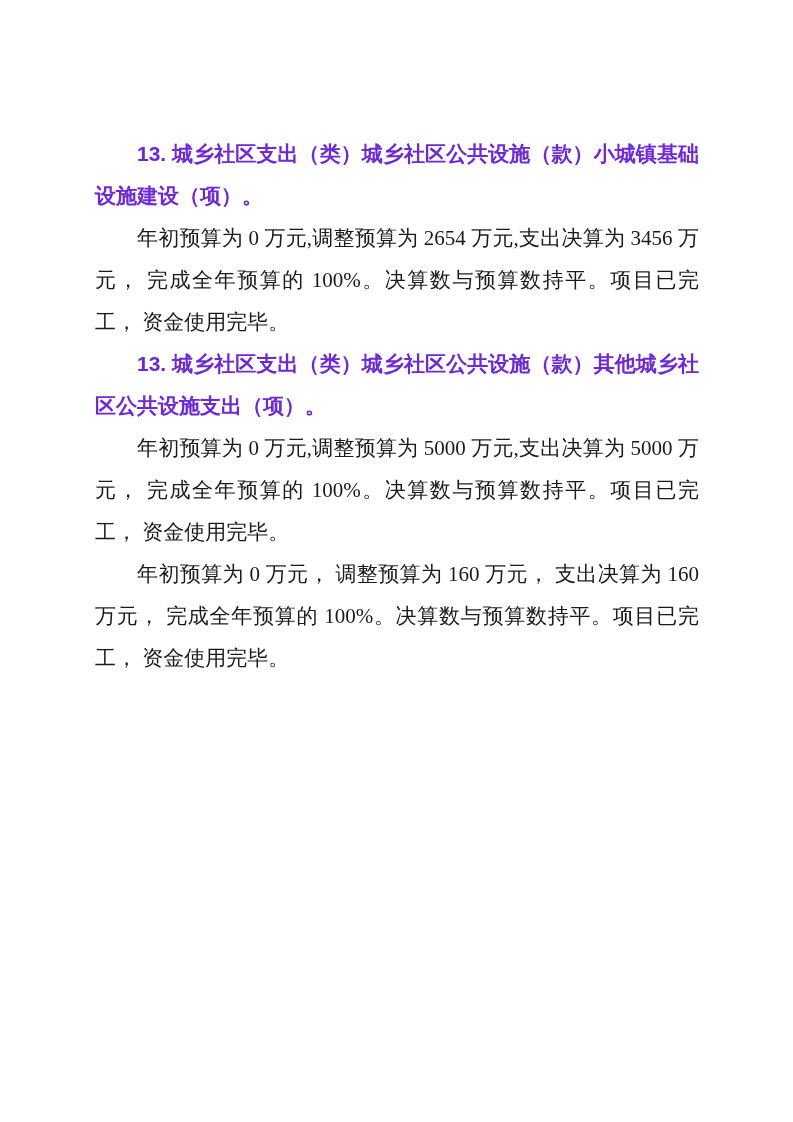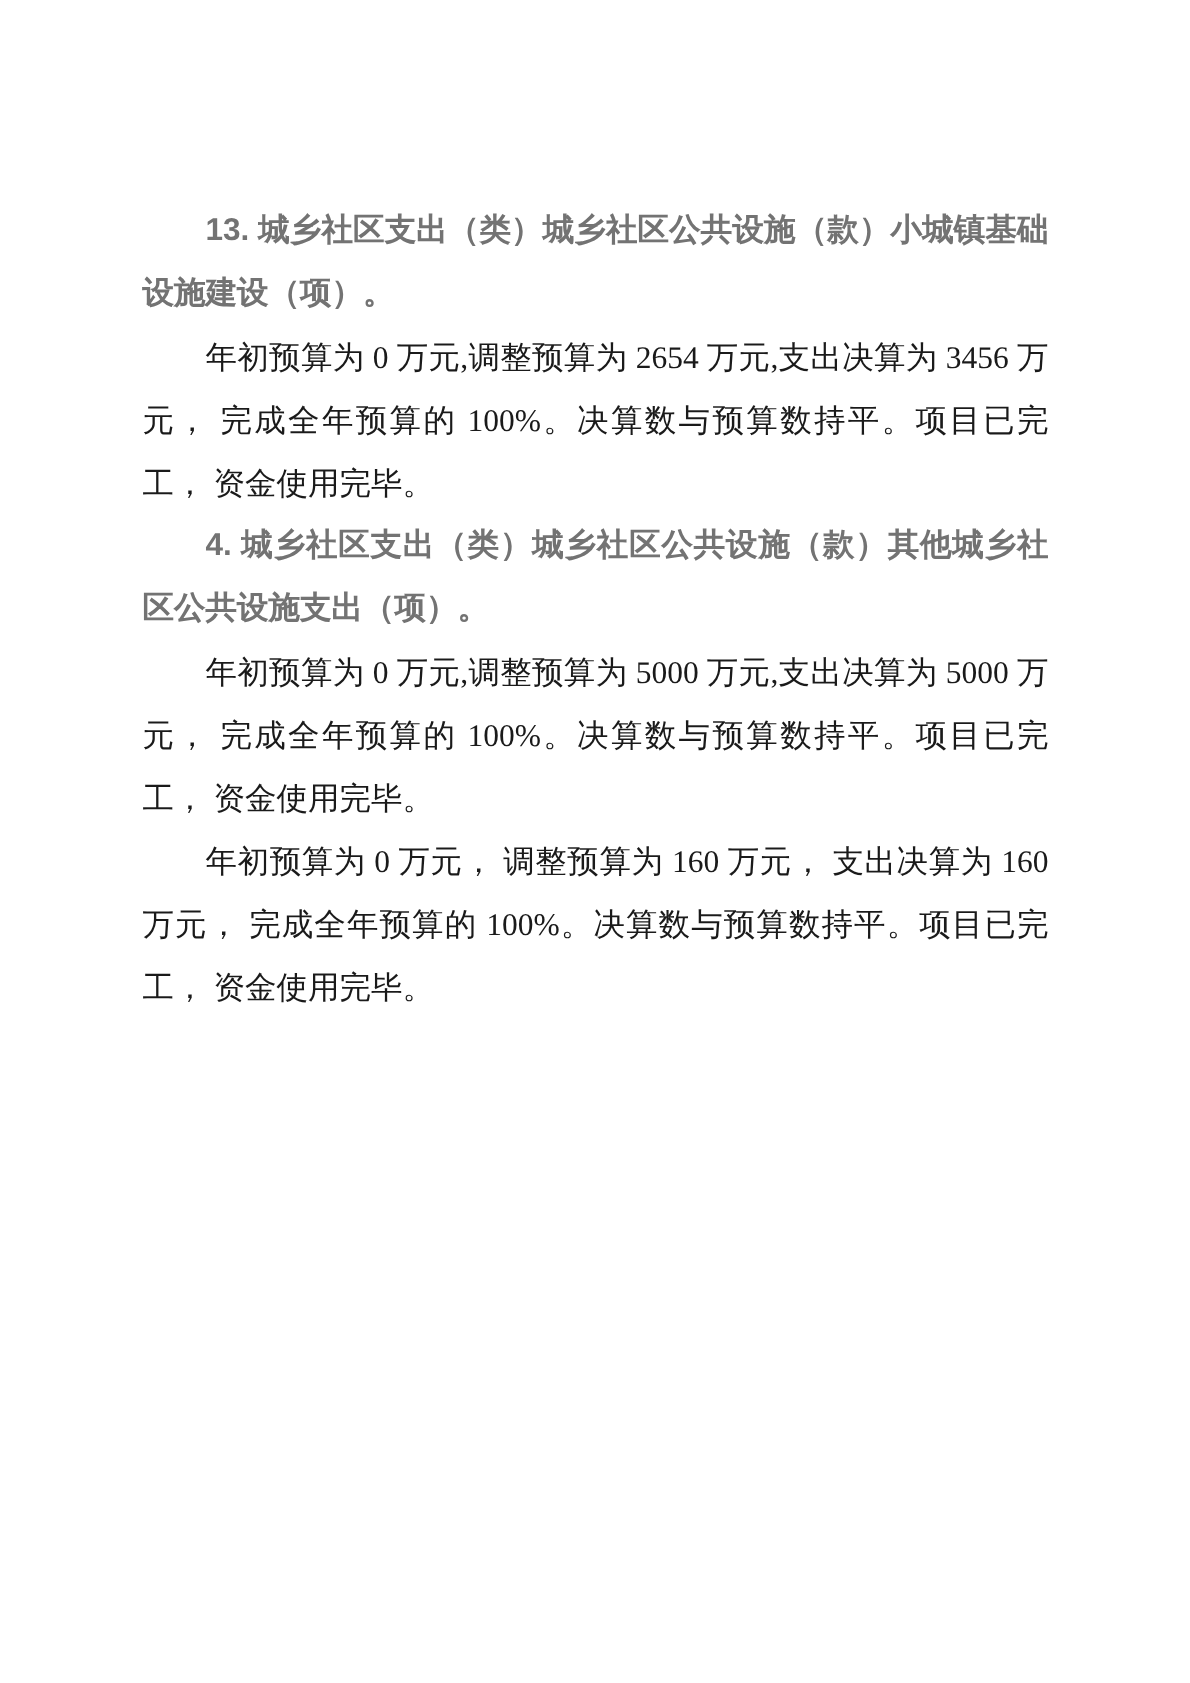--- a/index.html
+++ b/index.html
@@ -28,39 +28,39 @@
   }
   .content p {
     margin: 0;
     padding: 0;
     text-indent: 2em;
     word-break: break-all;
   }
   .sec-heading {
     font-family: "Liberation Sans", "DejaVu Sans", sans-serif;
     font-weight: 700;
-    color: #737373;
+    color: #6d28d9;
   }
   .sec-body {
     font-weight: 400;
   }
 </style>
 </head>
 <body>
 
 <div class="page">
   <div class="content">
 
     <section>
       <p class="sec-heading">13. 城乡社区支出（类）城乡社区公共设施（款）小城镇基础设施建设（项）。</p>
       <p class="sec-body">年初预算为 0 万元,调整预算为 2654 万元,支出决算为 3456 万元， 完成全年预算的 100%。决算数与预算数持平。项目已完工， 资金使用完毕。</p>
     </section>
 
     <section>
-      <p class="sec-heading">4. 城乡社区支出（类）城乡社区公共设施（款）其他城乡社区公共设施支出（项）。</p>
+      <p class="sec-heading">13. 城乡社区支出（类）城乡社区公共设施（款）其他城乡社区公共设施支出（项）。</p>
       <p class="sec-body">年初预算为 0 万元,调整预算为 5000 万元,支出决算为 5000 万元， 完成全年预算的 100%。决算数与预算数持平。项目已完工， 资金使用完毕。</p>
     </section>
 
     <section>
       <p class="sec-body">年初预算为 0 万元， 调整预算为 160 万元， 支出决算为 160 万元， 完成全年预算的 100%。决算数与预算数持平。项目已完工， 资金使用完毕。</p>
     </section>
 
 
   </div>
 </div>

